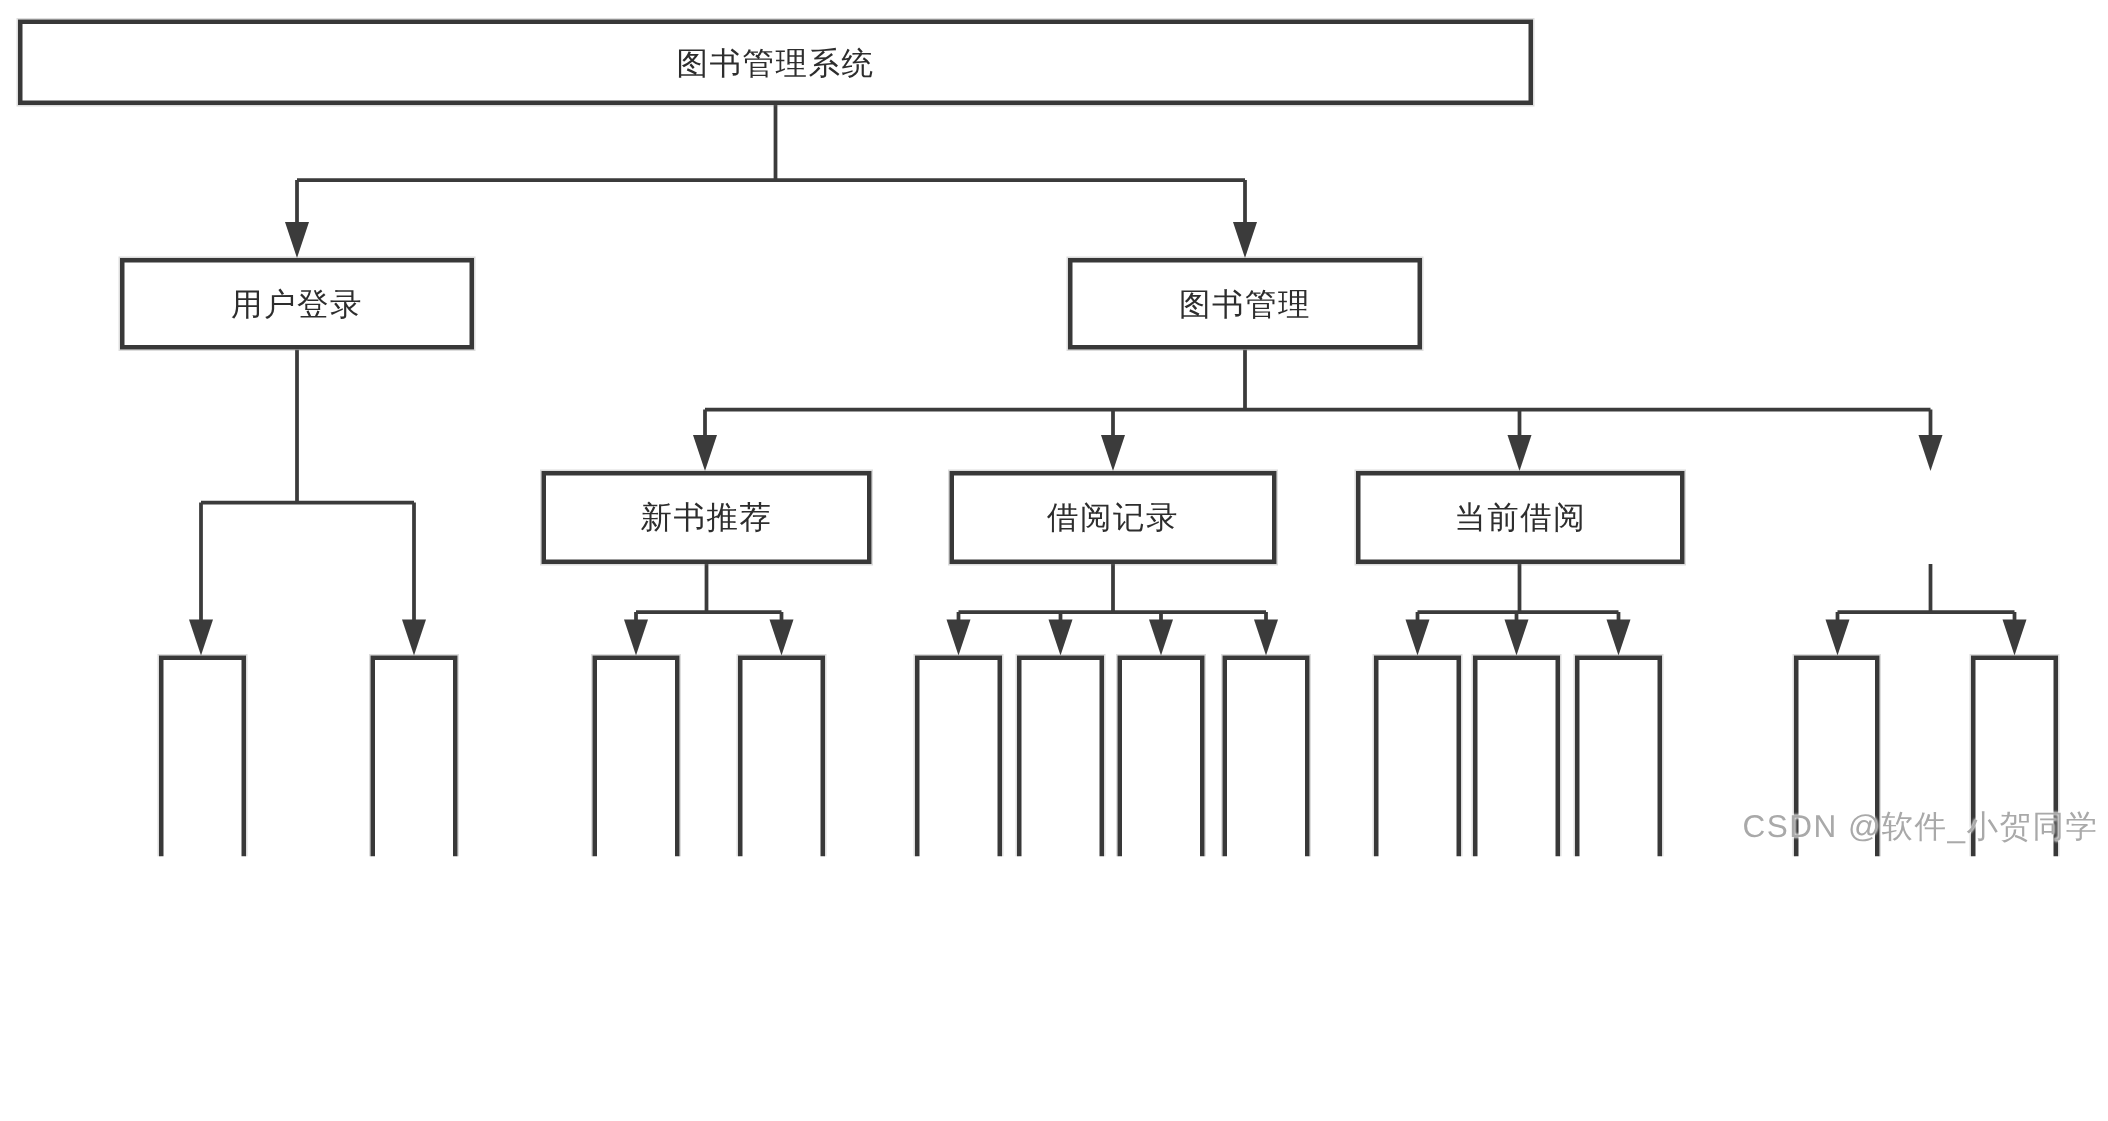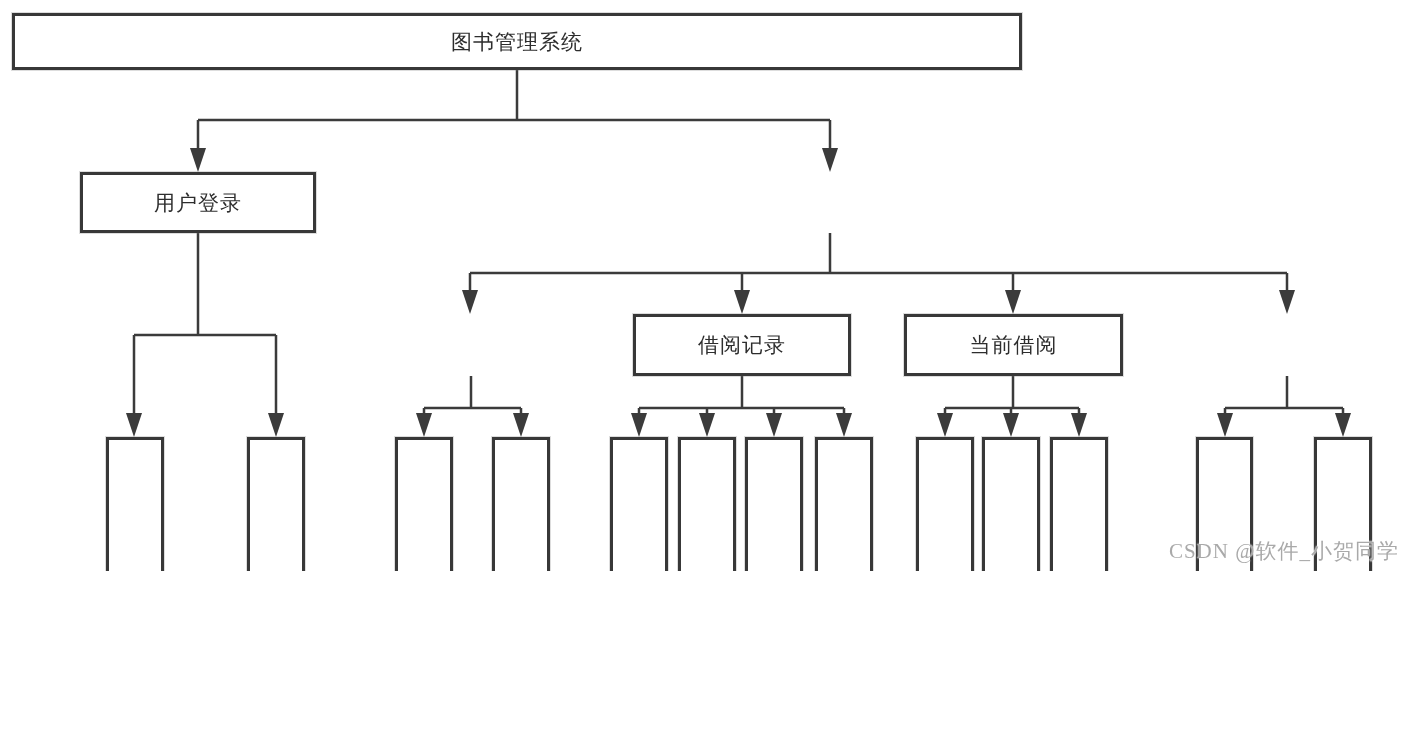--- a/index.html
+++ b/index.html
@@ -15,21 +15,20 @@
     box-shadow:0 0 0 1px rgba(120,120,120,.25);
   }
   .node .vtext{
     writing-mode:vertical-rl;text-orientation:mixed;
     letter-spacing:5px;line-height:1.1;font-size:22px;white-space:nowrap;
   }
   #watermark{
     position:absolute;right:6px;bottom:6px;font-size:21px;color:#a9a9a9;
     letter-spacing:1px;z-index:5;
     text-shadow:0 0 2px #fff,0 0 2px #fff;
-    font-family:Liberation Serif, serif;
   }
 </style>
 </head>
 <body>
 
 <div id="canvas">
 
   <svg id="wires" viewBox="0 0 1405 747">
     <g stroke="#3b3b3b" stroke-width="2.5" fill="none">
       <path d="M517,70 V120 M198,120 H830 M198,120 V150 M830,120 V150"></path>
@@ -63,21 +62,27 @@
     </g>
   </svg>
 
   <div class="node" style="left:12px;top:13px;width:1010px;height:57px">
     <span>图书管理系统</span>
   </div>
 
   <div class="node" style="left:80px;top:172px;width:236px;height:61px">
     <span>用户登录</span>
   </div>
+  <div class="node" style="left:712px;top:172px;width:236px;height:61px">
+    <span>图书管理</span>
+  </div>
 
+  <div class="node" style="left:361px;top:314px;width:220px;height:62px">
+    <span>新书推荐</span>
+  </div>
   <div class="node" style="left:633px;top:314px;width:218px;height:62px">
     <span>借阅记录</span>
   </div>
   <div class="node" style="left:904px;top:314px;width:219px;height:62px">
     <span>当前借阅</span>
   </div>
 
   <div class="node" style="left:106px;top:437px;width:58px;height:298px">
     <span class="vtext">用户登录</span>
   </div>

